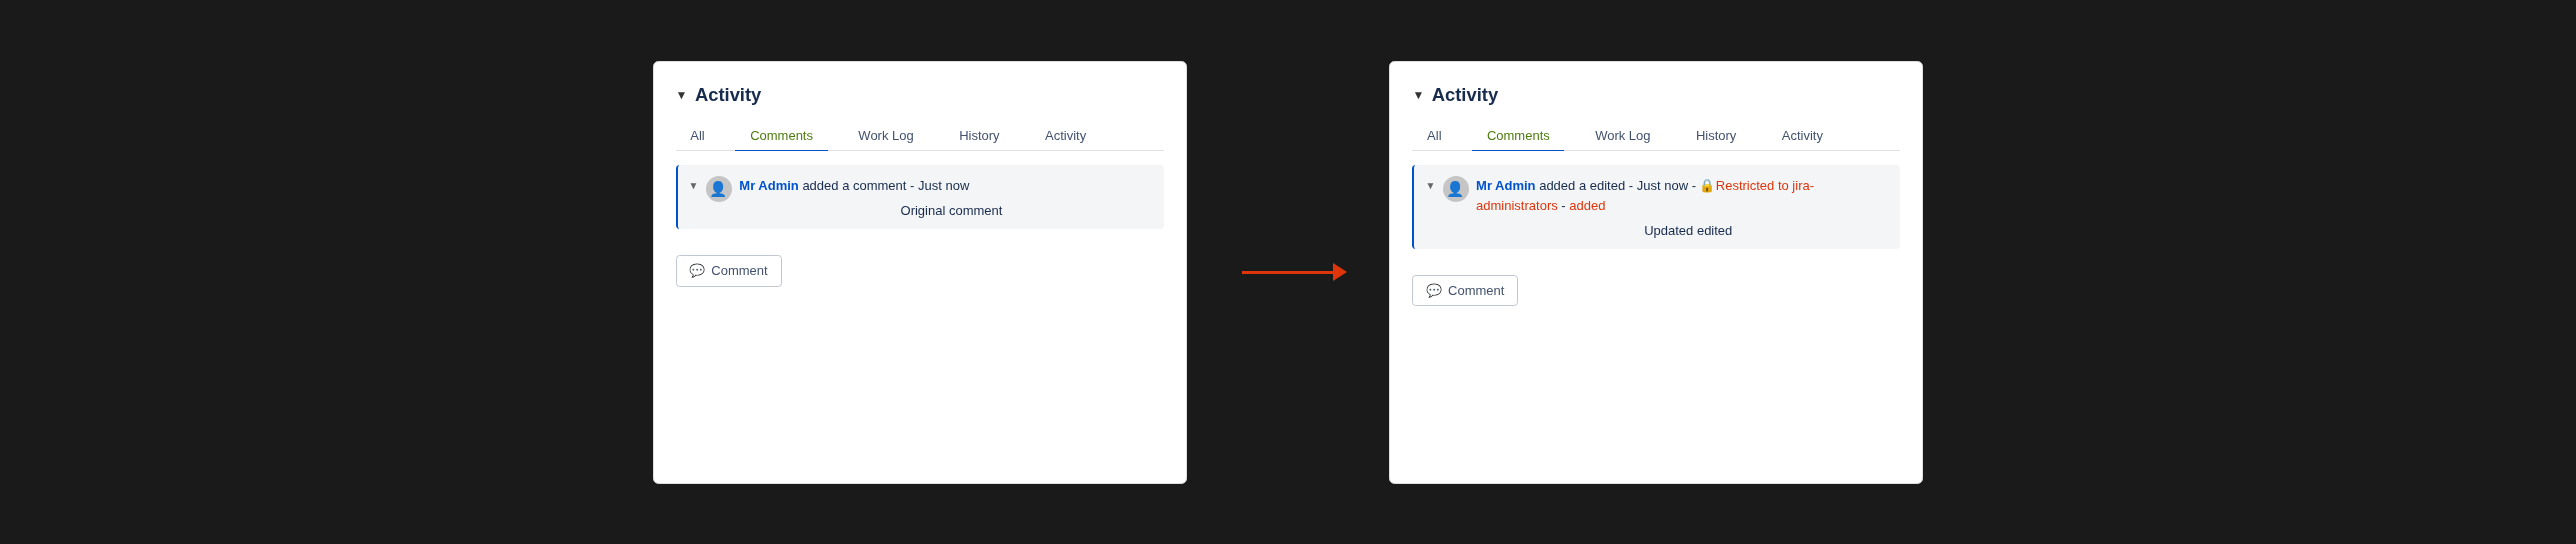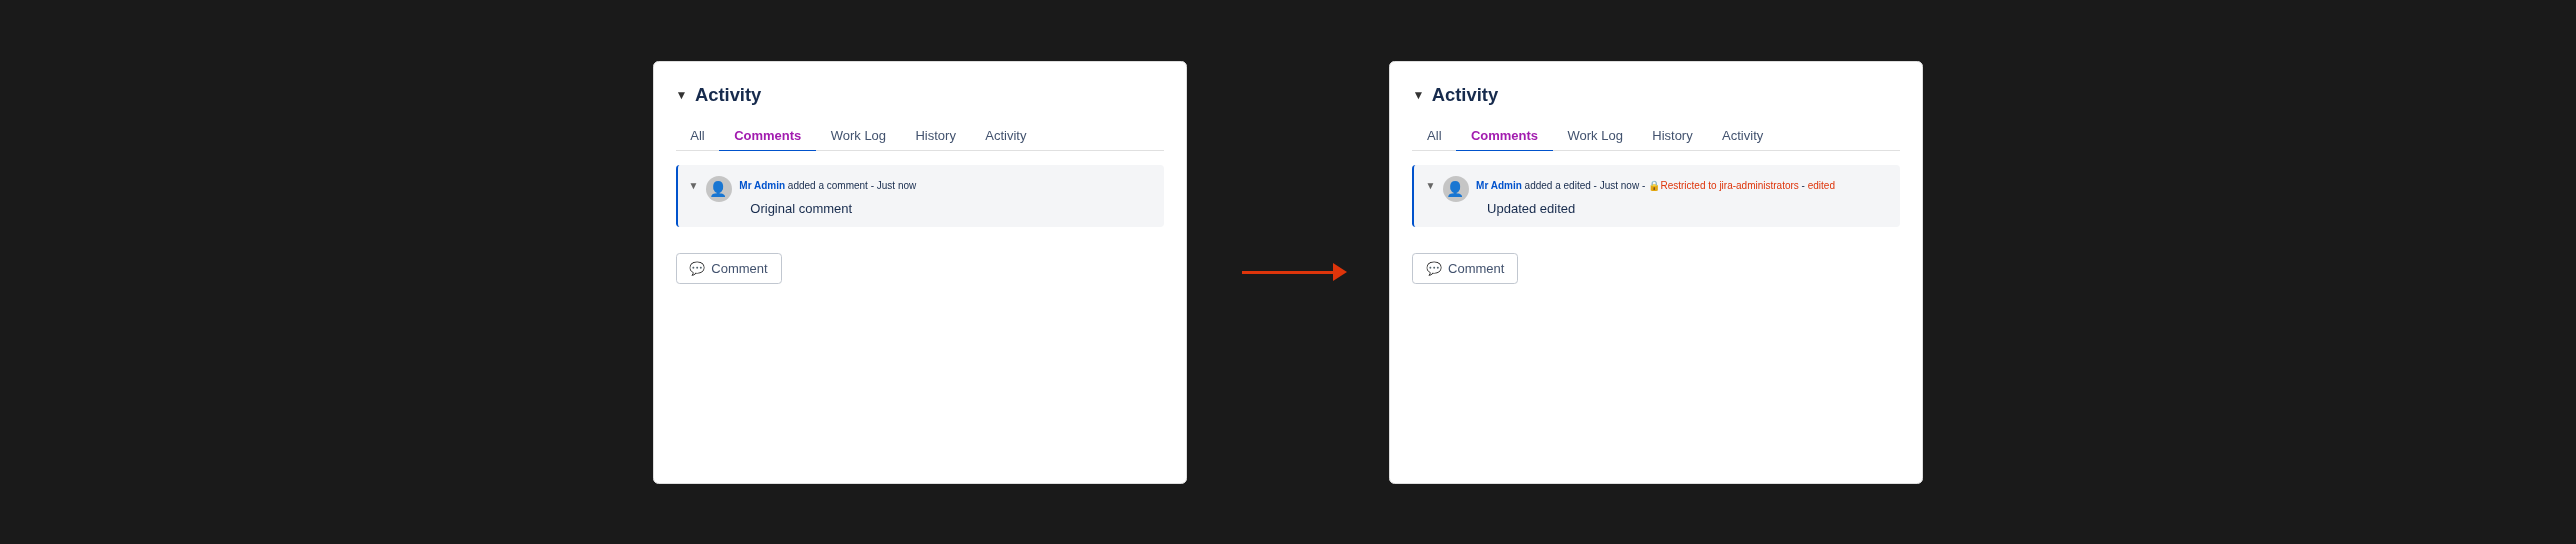--- a/index.html
+++ b/index.html
@@ -37,37 +37,37 @@
       font-size: 12px;
       cursor: pointer;
     }
     .activity-title {
       font-size: 18.4px;
       font-weight: 600;
       color: #172b4d;
     }
     .tabs {
       display: flex;
-      gap: 0;
+      gap: 16px;
       border-bottom: 1.8px solid #e0e0e0;
       margin-bottom: 14.7px;
     }
     .tab {
       padding: 7.4px 14.7px;
       font-size: 13px;
       color: #42526e;
       cursor: pointer;
       border-bottom: 1.8px solid transparent;
       margin-bottom: -1.8px;
       text-decoration: none;
     }
     .tab.active {
-      color: #a21caf;
+      color: #4d7c0f;
       border-bottom: 1.8px solid #0052cc;
-      font-weight: 700;
+      font-weight: 400;
     }
     .comment-section {
       background: #f4f5f7;
       border-radius: 3.7px;
       padding: 11px 11px 11px 0;
       margin-bottom: 18.4px;
       border-left: 2.8px solid #0052cc;
     }
     .comment-row {
       display: flex;
@@ -92,36 +92,37 @@
       flex-shrink: 0;
     }
     .avatar-icon {
       color: #fff;
       font-size: 14.7px;
     }
     .comment-meta {
       flex: 1;
     }
     .comment-meta-line {
-      font-size: 10px;
+      font-size: 13px;
       color: #172b4d;
       line-height: 1.5;
       flex-wrap: wrap;
       display: inline;
     }
     .user-link {
       color: #0052cc;
       font-weight: 600;
       text-decoration: none;
     }
     .comment-text {
       font-size: 13px;
       color: #172b4d;
       margin-top: 7.4px;
       padding-left: 11px;
+      text-align: center;
     }
     .restricted-text {
       color: #de350b;
       font-weight: 500;
     }
     .comment-button {
       display: inline-flex;
       align-items: center;
       gap: 5.5px;
       border: 0.9px solid #c1c7d0;
@@ -208,21 +209,21 @@
       <span class="tab">Activity</span>
     </div>
     <div class="comment-section">
       <div class="comment-row">
         <span class="chevron-small">▼</span>
         <div class="avatar">
           <span class="avatar-icon">👤</span>
         </div>
         <div class="comment-meta">
           <span class="comment-meta-line">
-            <a class="user-link">Mr Admin</a><span> added a edited - Just now - </span><span>🔒</span><span class="restricted-text">Restricted to jira-administrators</span><span> - </span><span class="restricted-text">edited</span>
+            <a class="user-link">Mr Admin</a><span> added a edited - Just now - </span><span>🔒</span><span class="restricted-text">Restricted to jira-administrators</span><span> - </span><span class="restricted-text">added</span>
           </span>
           <div class="comment-text">Updated edited</div>
         </div>
       </div>
     </div>
     <button class="comment-button">
       <span>💬</span>
       <span>Comment</span>
     </button>
   </div>

